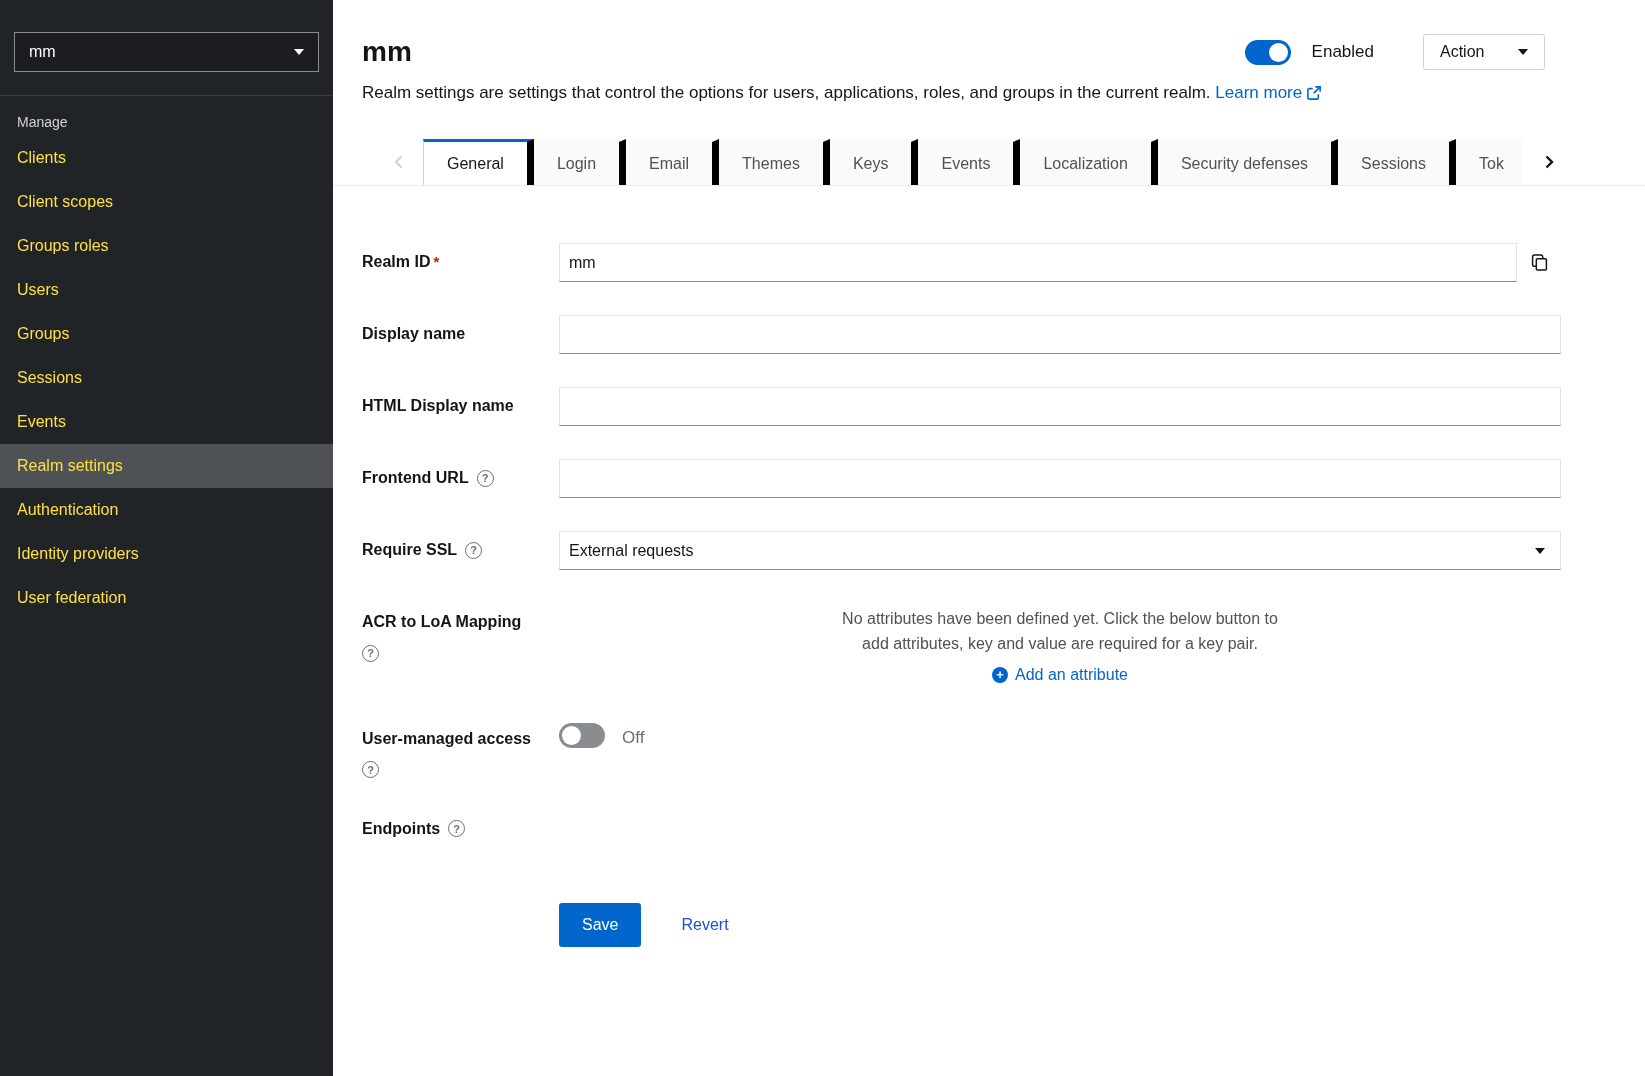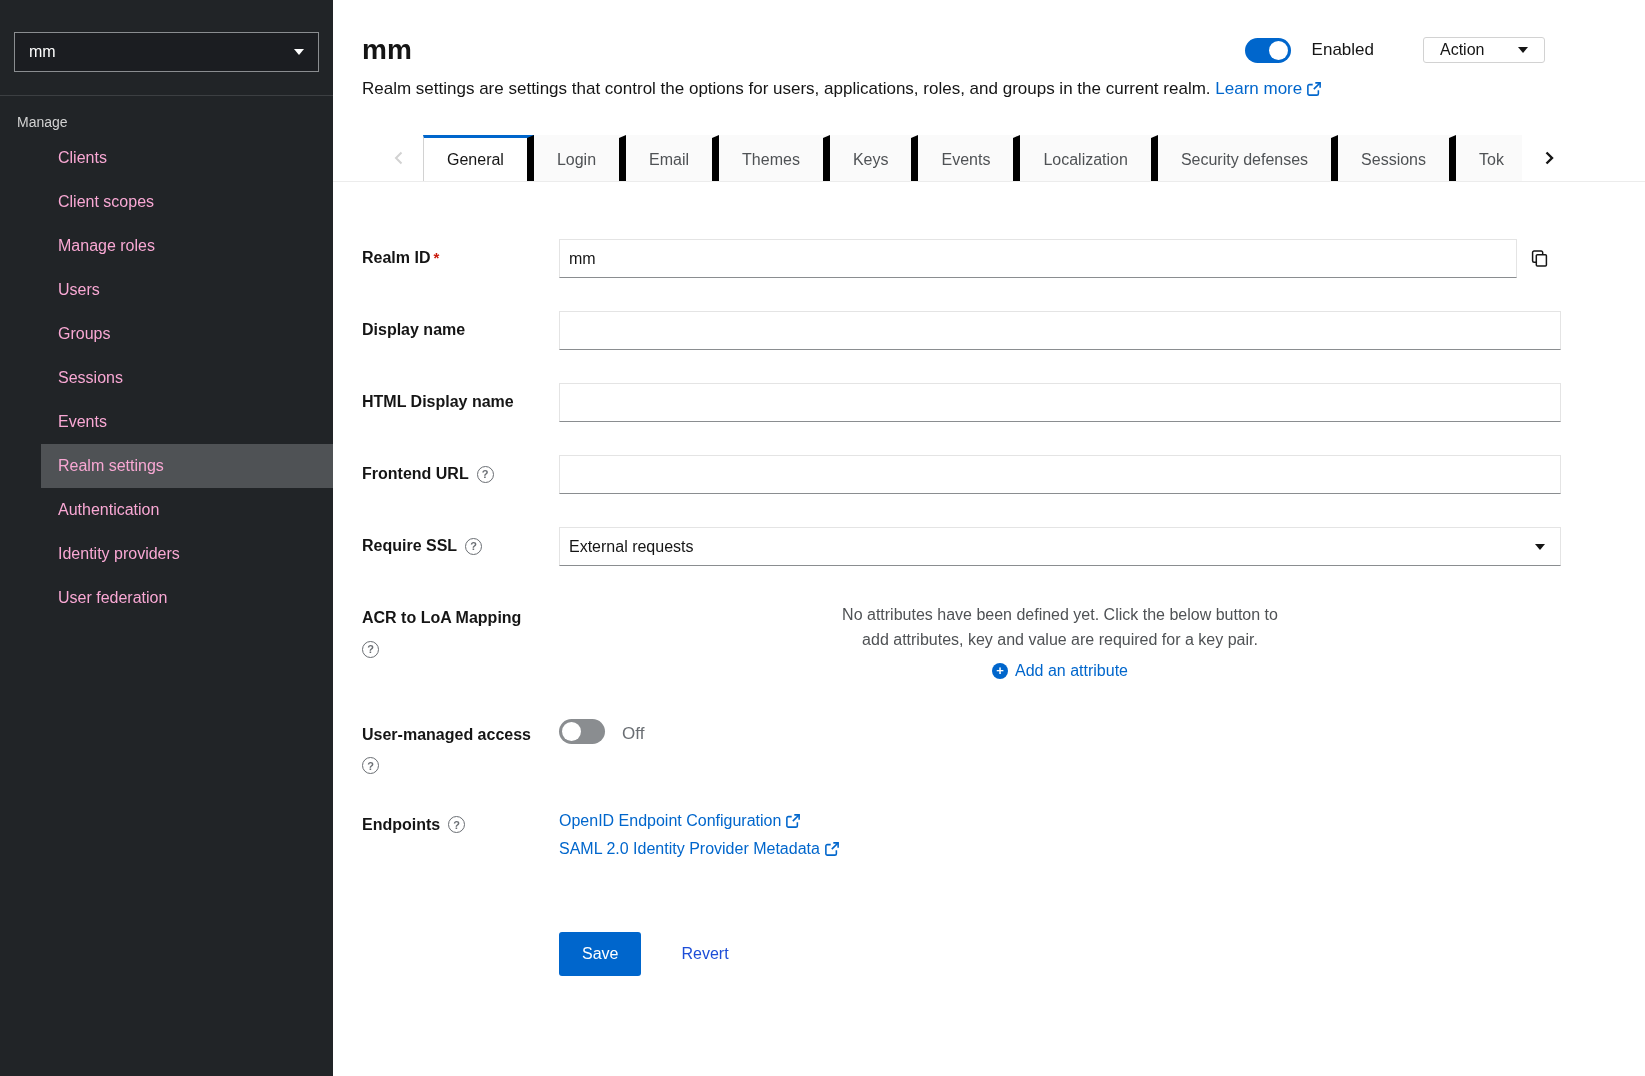--- a/index.html
+++ b/index.html
@@ -11,35 +11,35 @@
   .sidebar { width:333px; flex-shrink:0; background:#212427; color:#fff; display:flex; flex-direction:column; }
   .realm-wrap { padding:32px 14px 23px 14px; border-bottom:1px solid #3c3f42; }
   .realm-selector { width:100%; height:40px; background:#1b1d21; border:1px solid #8a8d90; color:#fff;
     display:flex; align-items:center; justify-content:space-between; padding:0 14px; font-size:16px;
     font-family:inherit; cursor:pointer; }
   .caret-down { width:0; height:0; border-left:5px solid transparent; border-right:5px solid transparent;
     border-top:6px solid currentColor; display:inline-block; }
   .nav-section-title { padding:18px 17px 6px 17px; font-size:14px; color:#d2d2d2; }
   .nav-section-title.second { padding-top:38px; }
   .nav-list { list-style:none; }
-  .nav-item { padding:13px 17px; font-size:16px; color:#f9a8d4; cursor:pointer;margin-left:41px; }
+  .nav-item { padding:13px 17px; font-size:16px; color:#fde047; cursor:pointer; }
   .nav-item.active { background:#4f5255; }
 
   
   .main { flex:1; background:#fff; overflow:hidden; }
   .page-header { padding:34px 100px 0 29px; }
   .title-row { display:flex; align-items:center; justify-content:space-between; }
   .page-title { font-size:28px; font-weight:700; }
   .header-controls { display:flex; align-items:center; }
   .toggle { width:46px; height:25px; border-radius:13px; position:relative; border:none; cursor:pointer; flex-shrink:0; }
   .toggle .knob { width:19px; height:19px; border-radius:50%; background:#fff; position:absolute; top:3px; }
   .toggle.on { background:#0066cc; } .toggle.on .knob { right:3px; }
   .toggle.off { background:#8a8d90; } .toggle.off .knob { left:3px; }
   .enabled-label { margin-left:21px; font-size:17px; }
-  .action-btn { margin-left:49px; height:26px; padding:0 16px; min-width:122px; background:#fff;
+  .action-btn { margin-left:49px; height:36px; padding:0 16px; min-width:122px; background:#fff;
     border:1px solid #d2d2d2; border-radius:3px; font-size:16px; font-family:inherit; color:#151515;
     display:flex; align-items:center; justify-content:space-between; gap:22px; cursor:pointer; }
   .description { margin-top:11px; font-size:17px; line-height:23px; color:#151515; }
   a.link, .link-btn { color:#0066cc; text-decoration:none; cursor:pointer; background:none; border:none;
     font-size:inherit; font-family:inherit; }
   .ext-icon { display:inline-block; vertical-align:-2px; margin-left:5px; }
 
   
   .tabs { margin-top:33px; height:47px; display:flex; align-items:stretch; border-bottom:1px solid #ececec; }
   .tab-scroll { width:48px; background:none; border:none; display:flex; align-items:center; justify-content:center; cursor:pointer; }
@@ -101,21 +101,21 @@
       <button class="realm-selector">
         <span>mm</span>
         <span class="caret-down"></span>
       </button>
     </div>
     <nav>
       <div class="nav-section-title">Manage</div>
       <ul class="nav-list">
         <li class="nav-item">Clients</li>
         <li class="nav-item">Client scopes</li>
-        <li class="nav-item">Manage roles</li>
+        <li class="nav-item">Groups roles</li>
         <li class="nav-item">Users</li>
         <li class="nav-item">Groups</li>
         <li class="nav-item">Sessions</li>
         <li class="nav-item">Events</li>
       </ul>
       <ul class="nav-list">
         <li class="nav-item active">Realm settings</li>
         <li class="nav-item">Authentication</li>
         <li class="nav-item">Identity providers</li>
         <li class="nav-item">User federation</li>
@@ -289,32 +289,20 @@
         </div>
       </div>
 
       <div class="form-row" style="margin-bottom:0;">
         <div class="form-label" style="padding-top:3px;">
           <span class="inline">
             <span>Endpoints</span>
             <span class="help-icon">?</span>
           </span>
         </div>
-        <div class="form-control">
-          <a class="link endpoint-link" href="#"><span>OpenID Endpoint Configuration</span><span class="ext-icon"><svg class="inline-svg" width="14" height="14" viewBox="0 0 16 16">
-                  <path d="M6.5 3H2.7A1.7 1.7 0 0 0 1 4.7v8.6A1.7 1.7 0 0 0 2.7 15h8.6a1.7 1.7 0 0 0 1.7-1.7V9.5" fill="none" stroke="#0066cc" stroke-width="1.8"></path>
-                  <path d="M9.5 1H15v5.5" fill="none" stroke="#0066cc" stroke-width="1.8"></path>
-                  <path d="M15 1 7.8 8.2" fill="none" stroke="#0066cc" stroke-width="1.8"></path>
-                </svg></span></a>
-          <a class="link endpoint-link" href="#"><span>SAML 2.0 Identity Provider Metadata</span><span class="ext-icon"><svg class="inline-svg" width="14" height="14" viewBox="0 0 16 16">
-                  <path d="M6.5 3H2.7A1.7 1.7 0 0 0 1 4.7v8.6A1.7 1.7 0 0 0 2.7 15h8.6a1.7 1.7 0 0 0 1.7-1.7V9.5" fill="none" stroke="#0066cc" stroke-width="1.8"></path>
-                  <path d="M9.5 1H15v5.5" fill="none" stroke="#0066cc" stroke-width="1.8"></path>
-                  <path d="M15 1 7.8 8.2" fill="none" stroke="#0066cc" stroke-width="1.8"></path>
-                </svg></span></a>
-        </div>
       </div>
 
       <div class="footer-actions">
         <button class="save-btn">Save</button>
         <button class="revert-btn">Revert</button>
       </div>
 
     </div>
   </main>
 </div>

